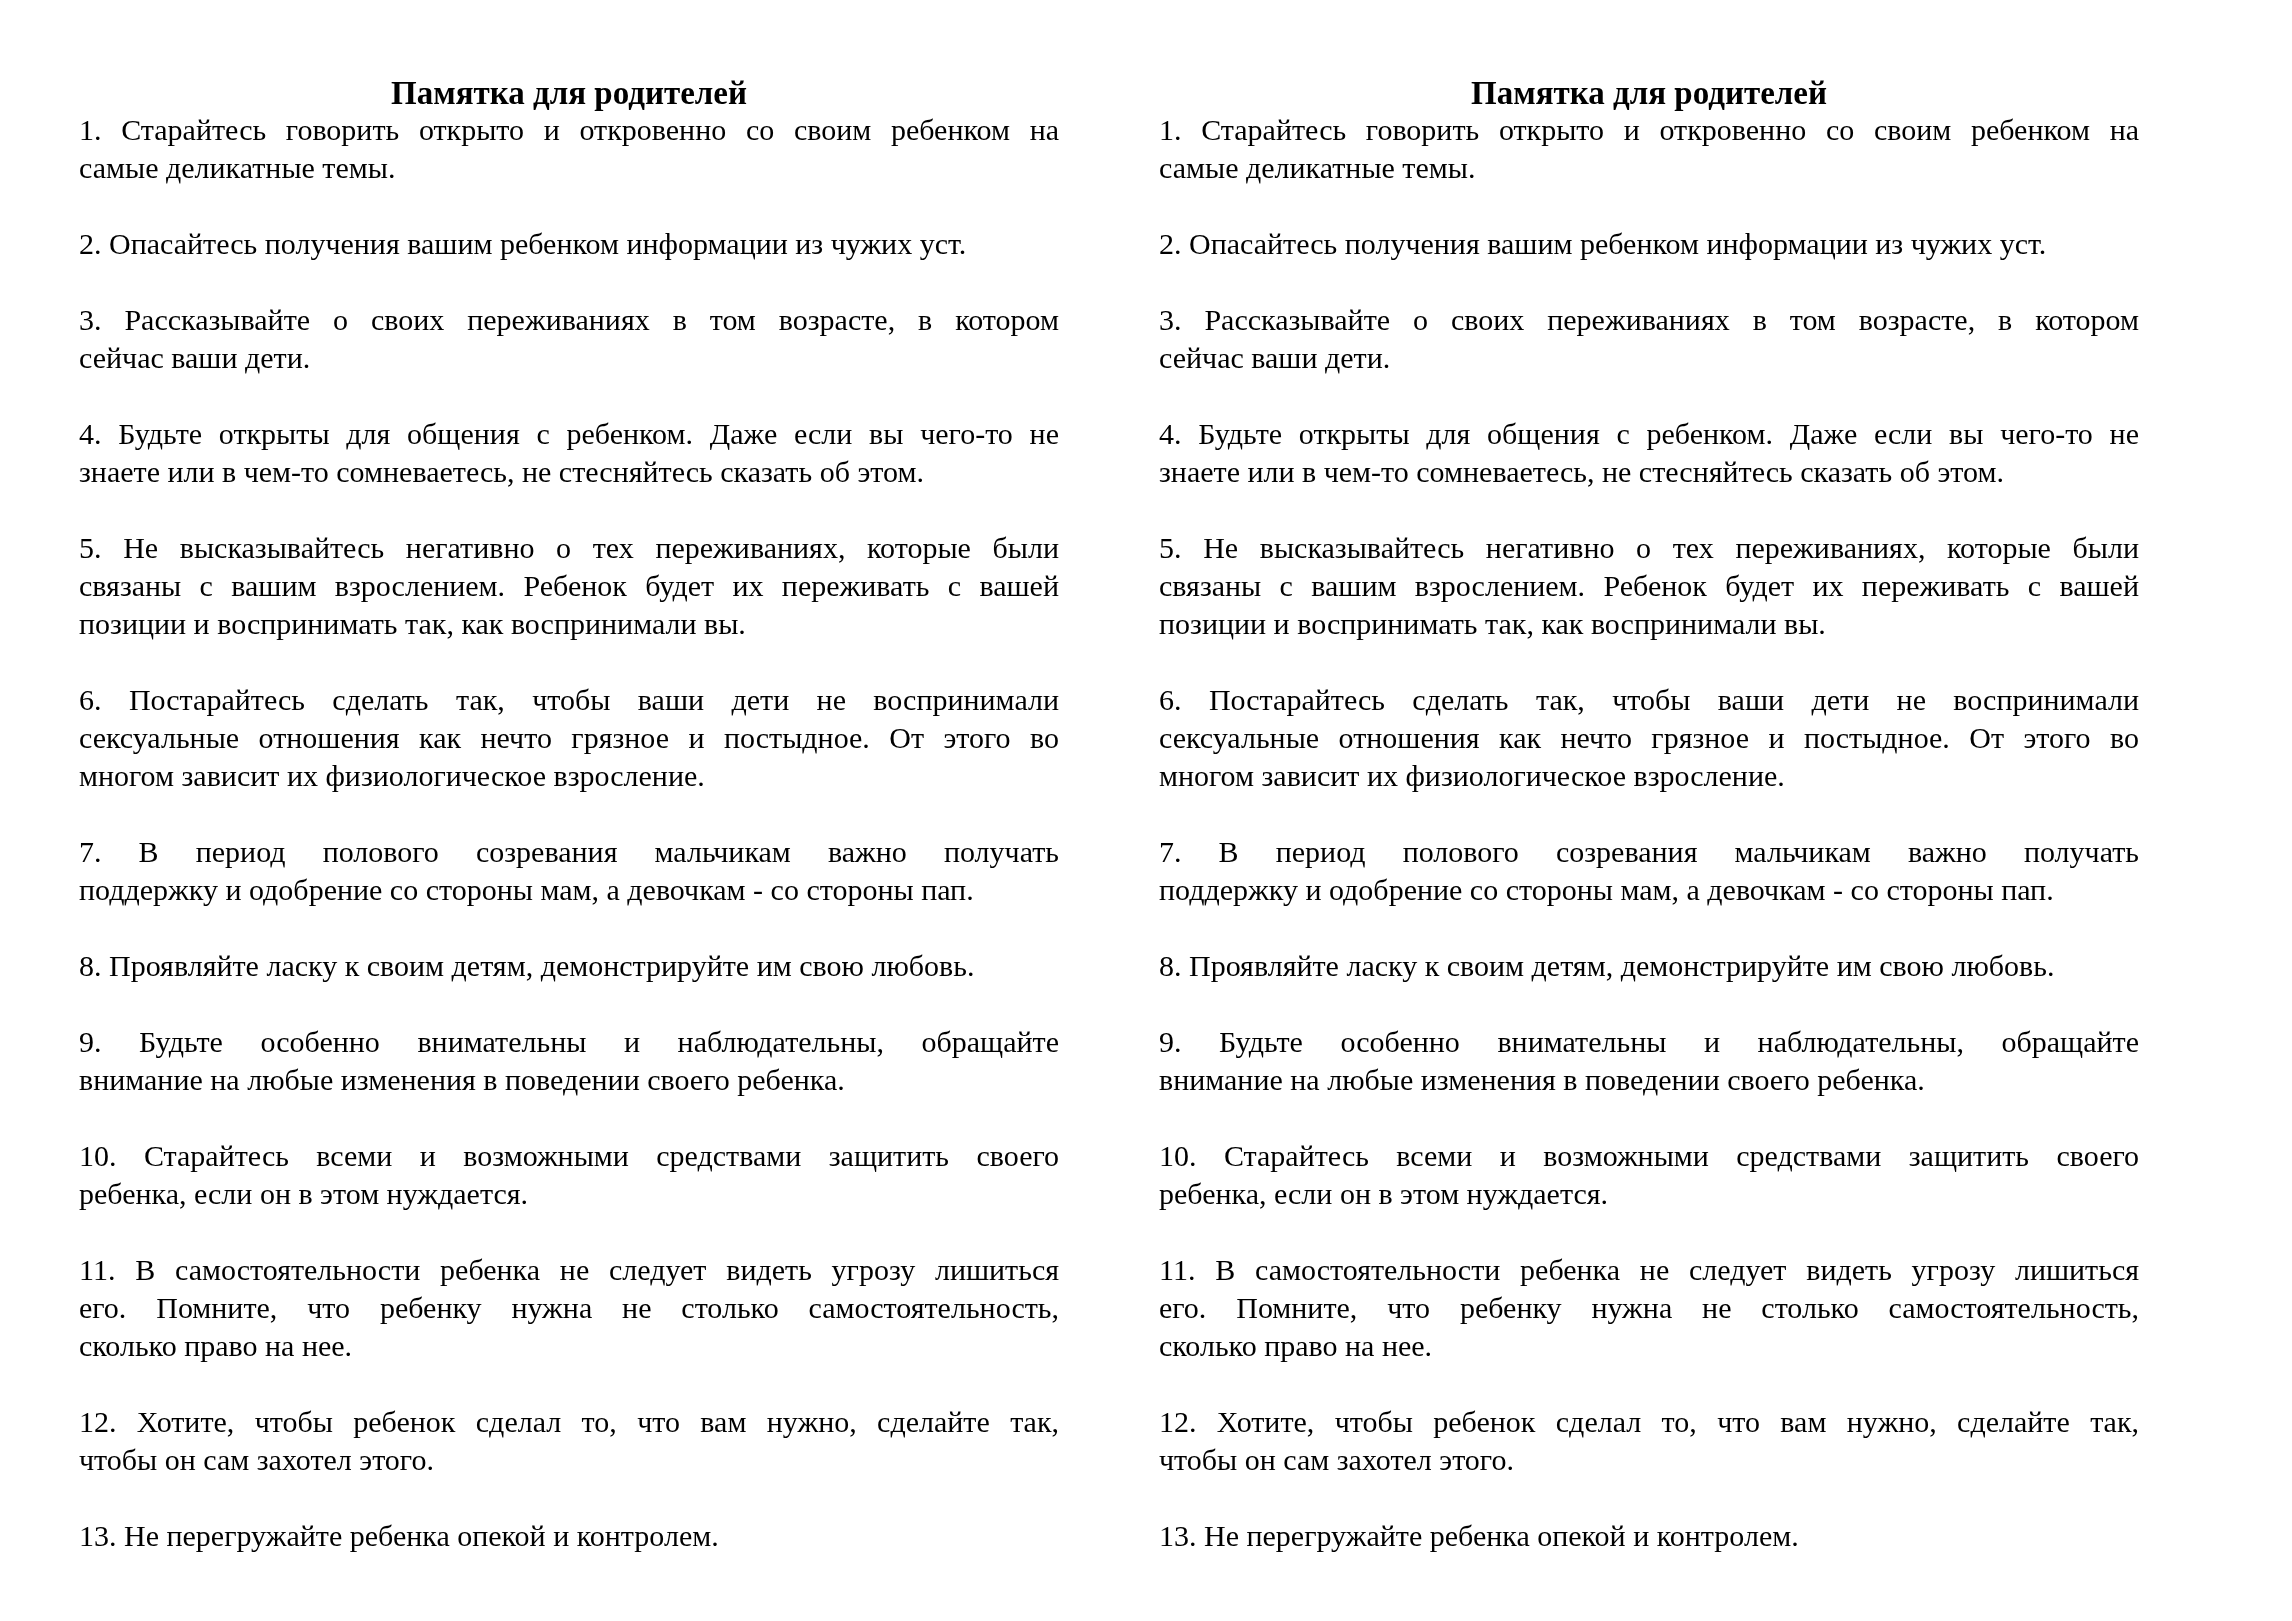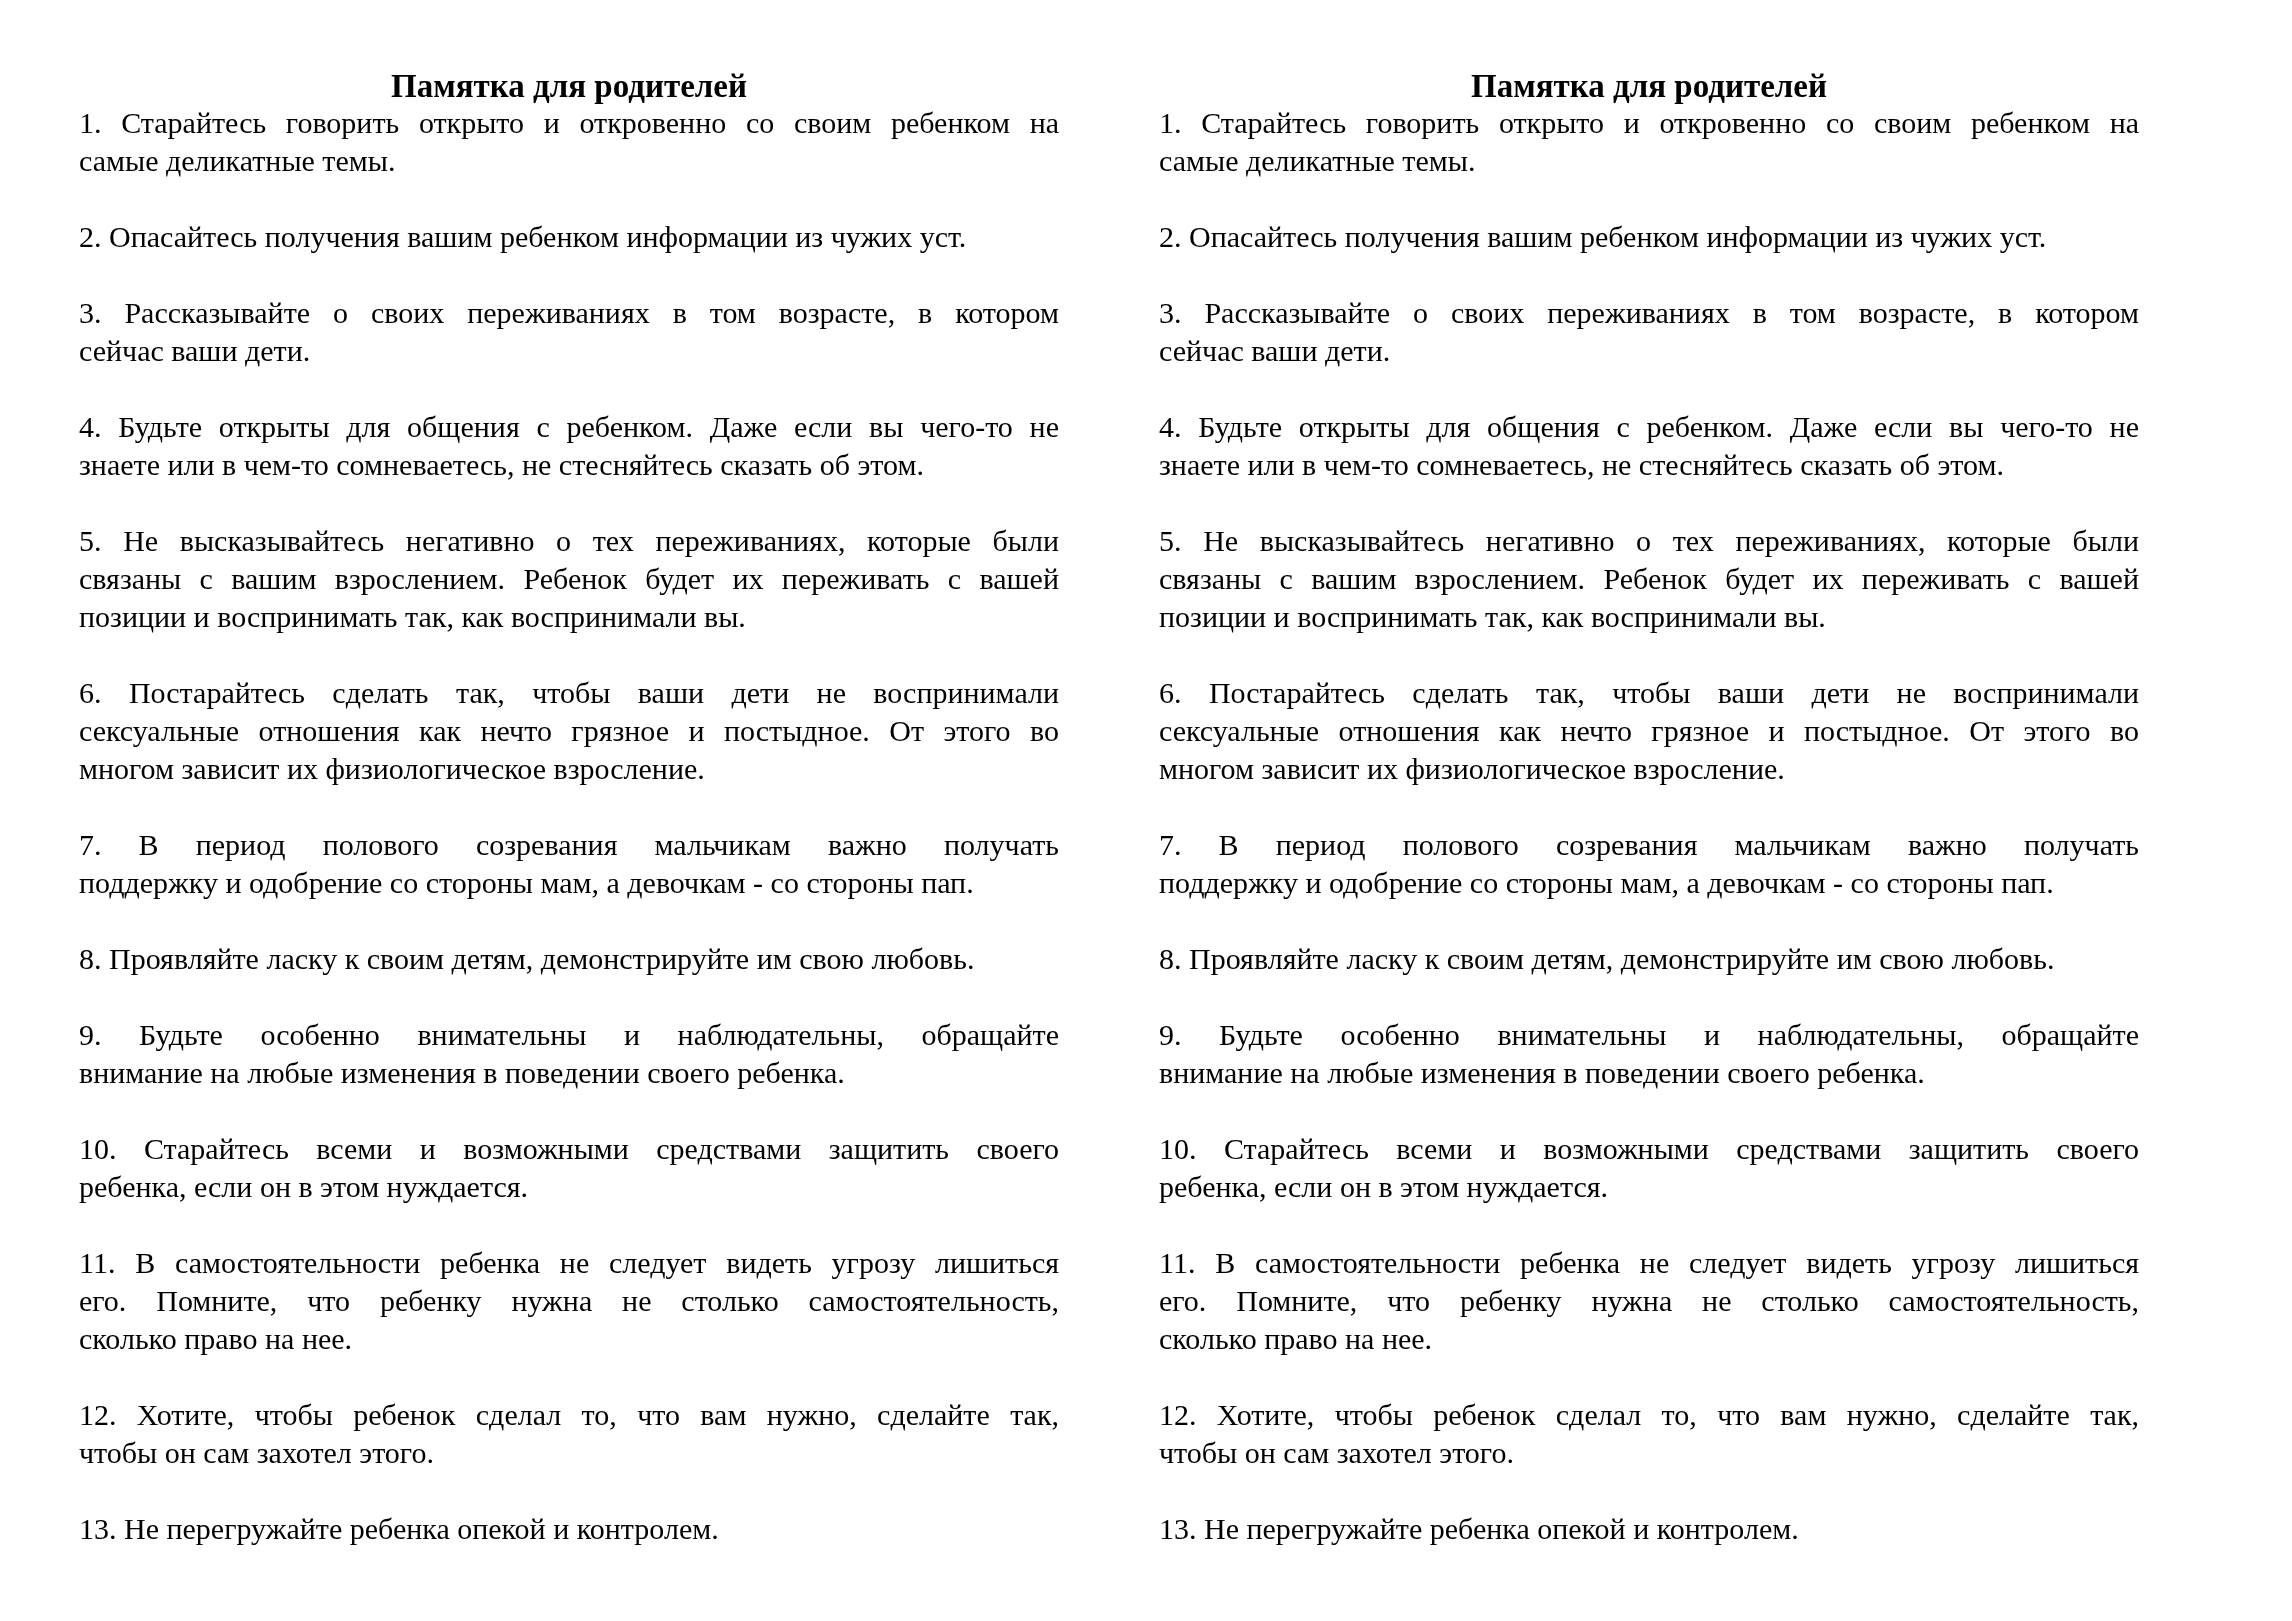--- a/index.html
+++ b/index.html
@@ -1,19 +1,19 @@
 <!DOCTYPE html>
 <html><head>
 <meta charset="utf-8">
 <style>
   html, body { margin: 0; padding: 0; background: #ffffff; }
   body { width: 2293px; height: 1621px; position: relative; overflow: hidden; }
   .col {
     position: absolute;
-    top: 69px;
+    top: 76px;
     width: 980px;
     font-family: "Liberation Serif", "DejaVu Serif", serif;
     color: #000000;
   }
   .col.left { left: 79px; }
   .col.right { left: 1159px; }
   .title {
     font-weight: bold;
     font-size: 33px;
     line-height: 35px;

